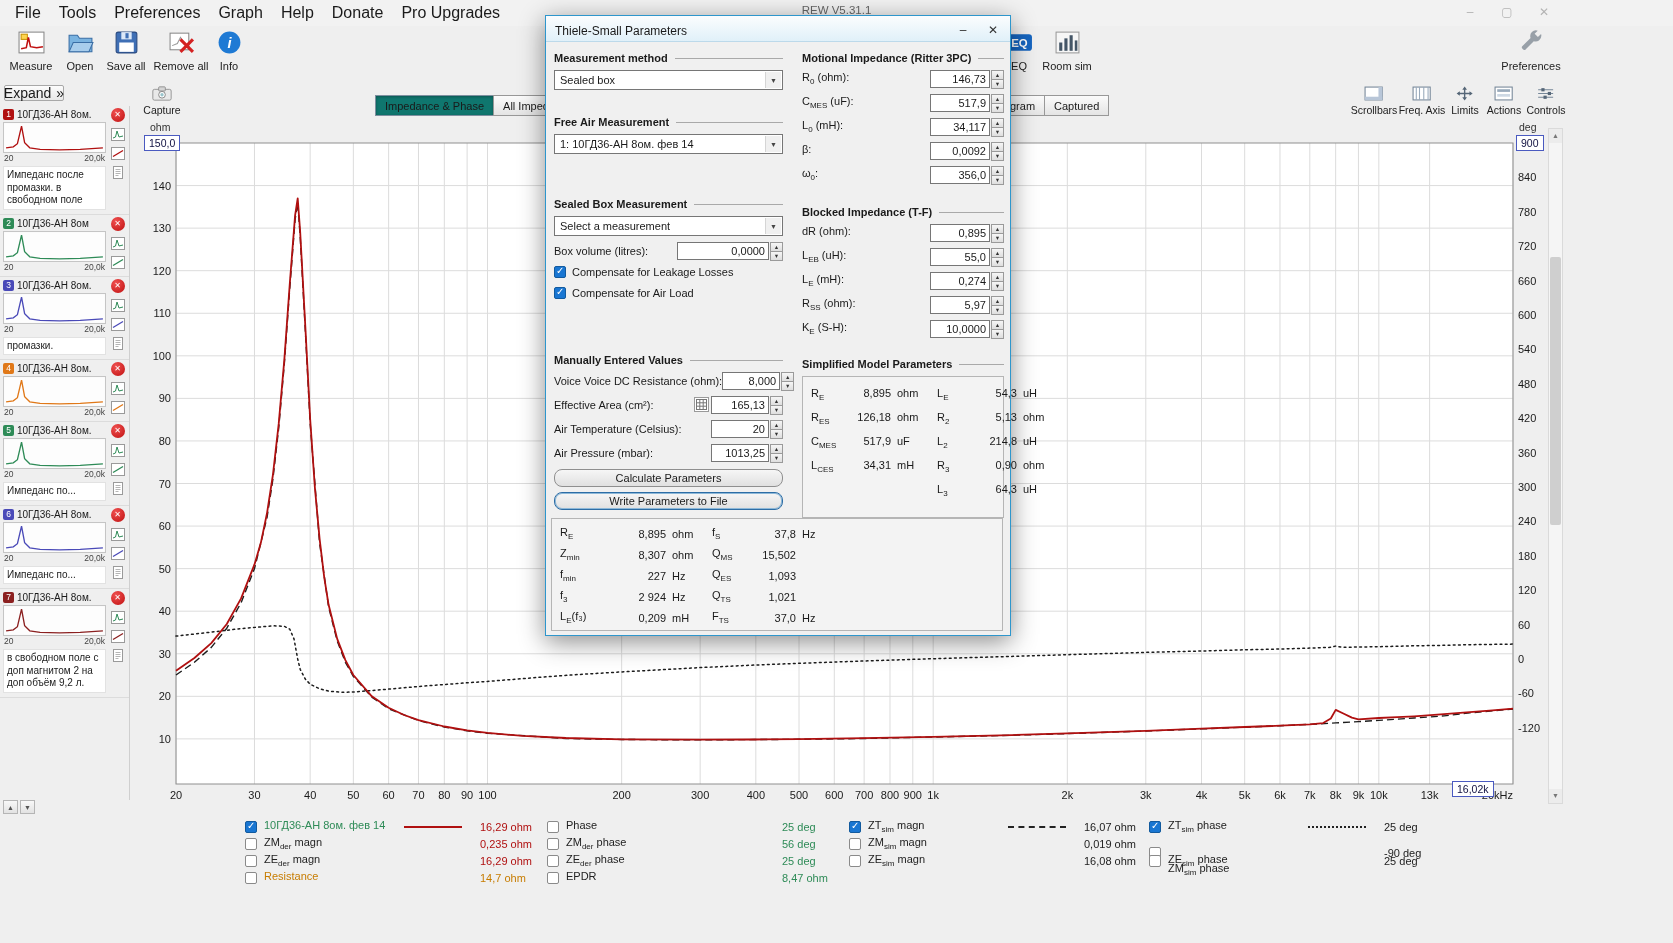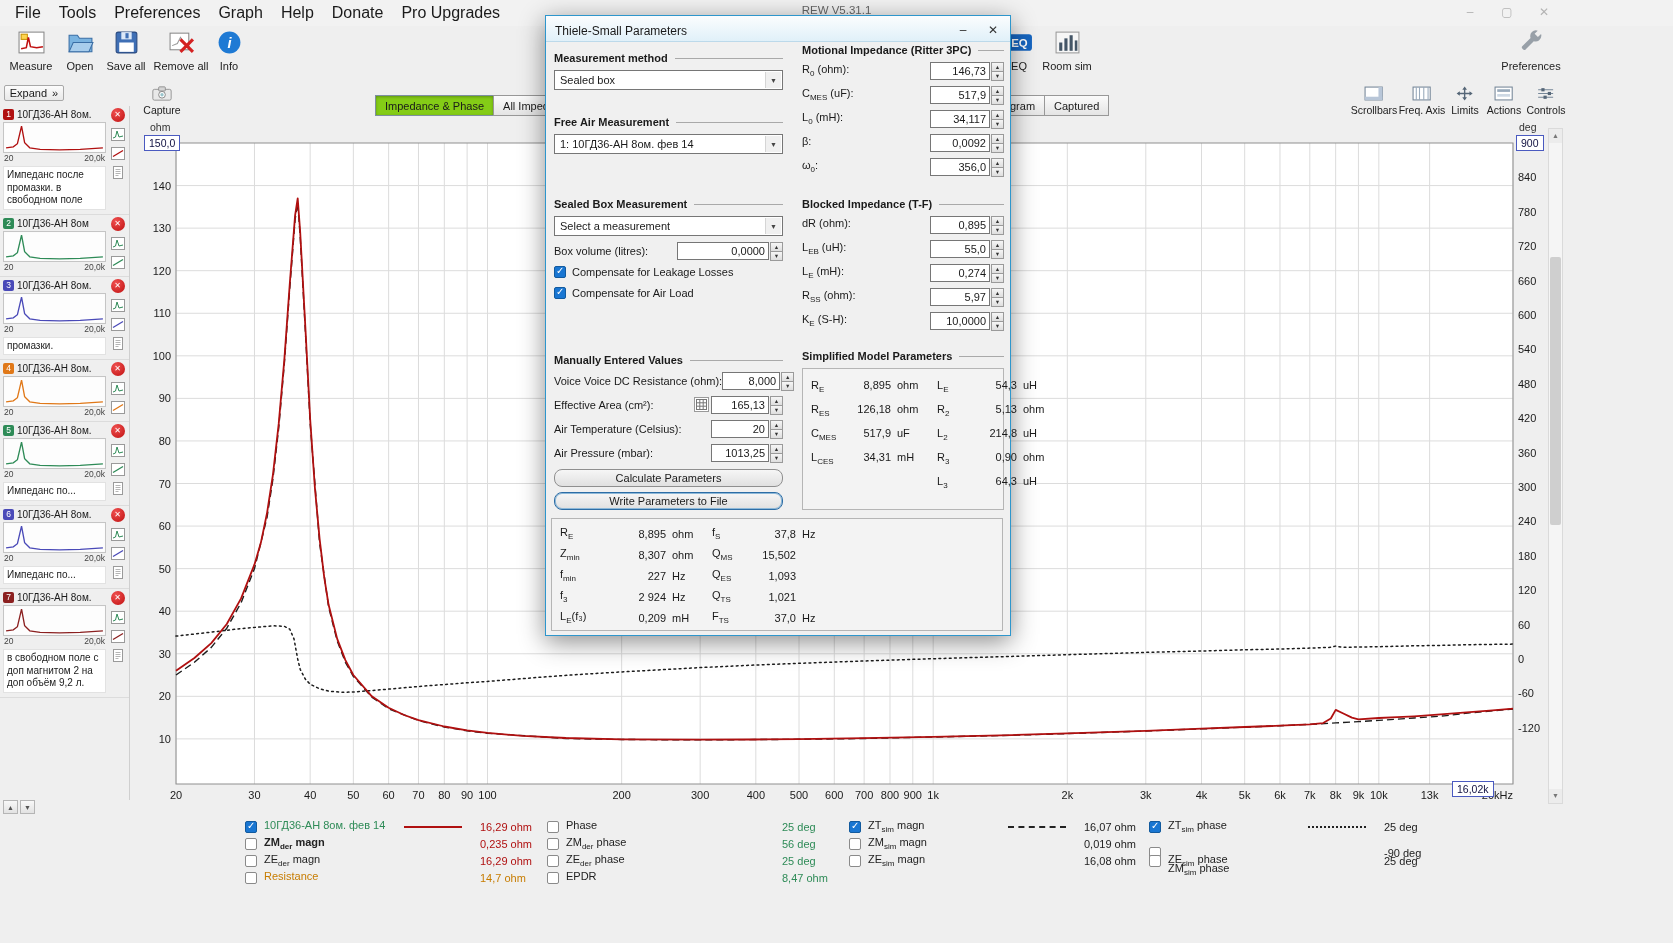--- a/index.html
+++ b/index.html
@@ -9,29 +9,29 @@
 
 #menubar{position:absolute;left:0;top:0;right:0;height:26px;background:#f2f2f2;display:flex;align-items:center;padding-left:6px}
 .menu-item{padding:4px 9px;font-size:16px;cursor:default}
 #win-title{position:absolute;top:4px;left:50%;transform:translateX(-50%);font-size:11.5px;color:#666;z-index:1}
 .winbtn{position:absolute;top:2px;width:30px;height:20px;text-align:center;line-height:20px;color:#b3b3b3;font-size:12px}
 
 .tbtn{position:absolute;top:29px;text-align:center;font-size:11px;color:#222;cursor:default}
 .tbtn .ticon{width:27px;height:27px;margin:0 auto 4px}
 .tbtn .ticon svg{width:100%;height:100%}
 
-#expand-btn{position:absolute;left:4px;top:85px;width:60px;height:16px;border:1px solid #a8a8a8;background:linear-gradient(#fcfcfc,#e8e8e8);font-size:11px;display:flex;align-items:center;justify-content:center;gap:5px;border-radius:2px}
+#expand-btn{position:absolute;left:4px;top:85px;width:60px;height:16px;border:1px solid #a8a8a8;background:linear-gradient(#fcfcfc,#e8e8e8);font-size:14px;display:flex;align-items:center;justify-content:center;gap:5px;border-radius:2px}
 .flatbtn{position:absolute;top:86px;text-align:center;font-size:10.5px;color:#222}
 .flatbtn .ficon{height:15px;margin:0 auto 3px;display:flex;justify-content:center}
 .flatbtn .ficon svg{height:15px}
 #tabs-a{position:absolute;left:375px;top:95px;display:flex}
 #tabs-b{position:absolute;left:1000px;top:95px;display:flex}
 .tab{height:21px;padding:3px 9px;border:1px solid #989898;background:linear-gradient(#fbfbfb,#e4e4e4);font-size:11px;display:flex;align-items:center;white-space:nowrap}
 .tab+.tab{margin-left:-1px}
-.tab.selected{background:#84cc16;box-shadow:inset 0 1px 3px rgba(0,0,0,.28);border-color:#7d8f9f}
+.tab.selected{background:#0f766e;box-shadow:inset 0 1px 3px rgba(0,0,0,.28);border-color:#7d8f9f}
 
 #sidebar{position:absolute;left:0;top:106px;width:130px;height:694px;background:#efefef;border-right:1px solid #cfcfcf;overflow:hidden}
 .meas-item{position:relative;border-bottom:1px solid #dcdcdc;padding:3px 23px 4px 3px}
 .meas-title{font-size:10px;white-space:nowrap;overflow:hidden;display:flex;gap:3px;align-items:center;margin-bottom:2px}
 .meas-num{min-width:11px;height:11px;border-radius:2px;color:#fff;font-size:8.5px;line-height:11px;text-align:center;padding:0 1px;flex:0 0 auto}
 .meas-name{overflow:hidden;text-overflow:ellipsis}
 .meas-thumb{width:100%;height:31px;display:block}
 .meas-range{display:flex;justify-content:space-between;font-size:8.5px;color:#444;padding:0 1px}
 .meas-note{font-size:10px;background:#fff;border:1px solid #e2e2e2;margin-top:3px;padding:2px 3px;line-height:1.25;color:#222}
 .meas-note:empty{display:none}
@@ -611,21 +611,21 @@
     <div class="lg-cell">
       <span class="cb checked"></span>
       <span class="lg-name" style="color: rgb(34, 34, 34);"><span>ZT</span><sub>sim</sub><span> phase</span></span>
       <span class="lg-swatch sw-dotted" style="border-top-color: rgb(34, 34, 34);"></span>
       <span class="lg-value" style="color: rgb(34, 34, 34);">25 deg</span>
     </div>
   </div>
   <div class="lg-row">
     <div class="lg-cell">
       <span class="cb"></span>
-      <span class="lg-name" style="color: rgb(34, 34, 34); font-weight: bold;"><span>ZM</span><sub>der</sub><span> magn</span></span>
+      <span class="lg-name" style="color: rgb(34, 34, 34);"><span>ZM</span><sub>der</sub><span> magn</span></span>
       <span class="lg-swatch"></span>
       <span class="lg-value" style="color: rgb(176, 16, 16);">0,235 ohm</span>
     </div>
     <div class="lg-cell">
       <span class="cb"></span>
       <span class="lg-name" style="color: rgb(34, 34, 34);"><span>ZM</span><sub>der</sub><span> phase</span></span>
       <span class="lg-swatch"></span>
       <span class="lg-value" style="color: rgb(46, 139, 87);">56 deg</span>
     </div>
     <div class="lg-cell">
@@ -793,21 +793,21 @@
             <i>▲</i>
             <i>▼</i>
           </span>
         </span>
     </div>
     <div class="dlg-btn" style="margin-top:7px">Calculate Parameters</div>
     <div class="dlg-btn focused">Write Parameters to File</div>
   </div>
 
   <div class="dlg-col-r">
-    <div class="sec-hdr" style="">
+    <div class="sec-hdr" style="margin-top:8px">
         <span>Motional Impedance (Ritter 3PC)</span>
         <i class="rule"></i>
       </div>
     <div class="frow">
       <span class="lbl"><span>R</span><sub>0</sub><span> (ohm):</span></span>
         <span class="spacer"></span>
       <span class="spin">
           <span class="sv">146,73</span>
           <span class="sb">
             <i>▲</i>

